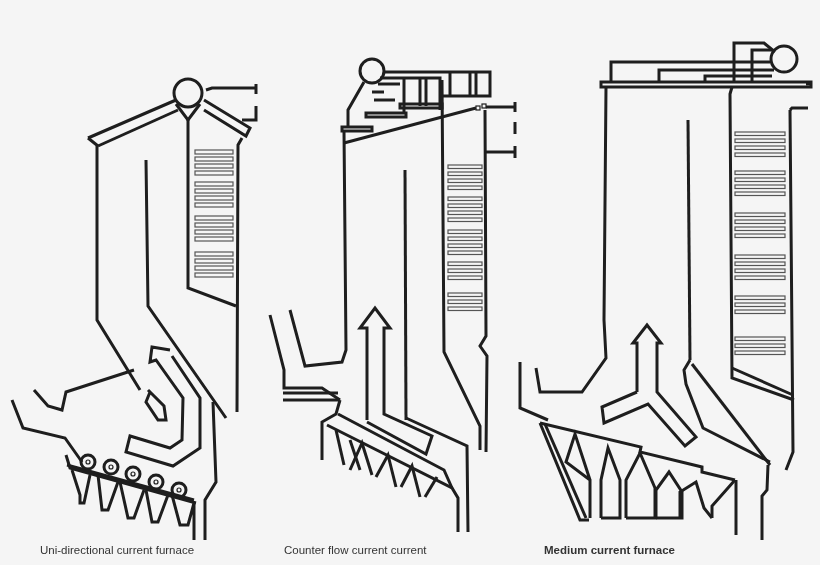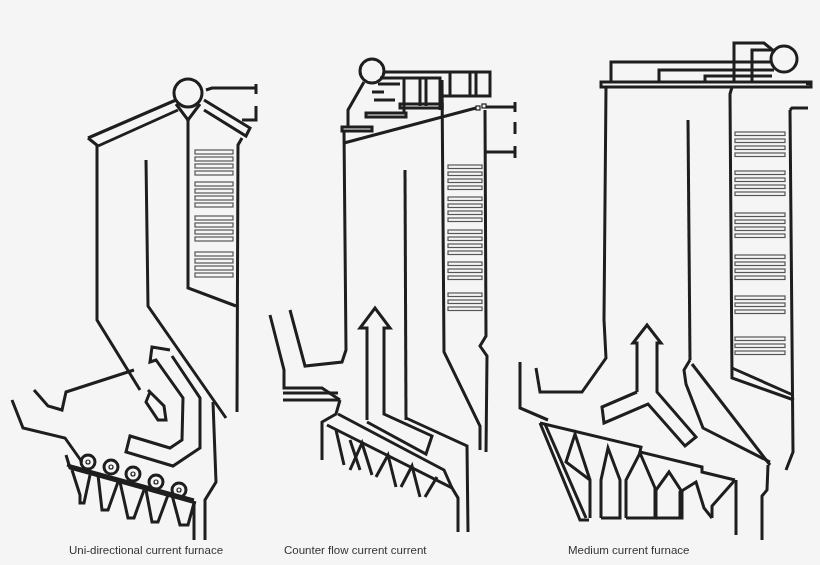--- a/index.html
+++ b/index.html
@@ -219,15 +219,15 @@
     <polyline class="ln" points="545,424 586,518"></polyline>
     <polyline class="ln" points="590,518 590,480 566,462 575,434 590,480"></polyline>
     <polyline class="ln" points="601,518 601,480 608,448 620,480 620,518 601,518"></polyline>
     <polyline class="ln" points="626,518 626,480 640,453 655,488 655,518 626,518"></polyline>
     <polyline class="ln" points="656,518 656,490 669,472 682,492 682,518 656,518"></polyline>
     <polyline class="ln" points="680,518 680,492 696,482 704,508 712,518"></polyline>
     <polyline class="ln" points="712,518 712,506 735,480"></polyline>
   </g>
 </svg>
 
-<div class="label" style="left:40px;margin-left:29px;">Uni-directional current furnace</div>
+<div class="label" style="left:40px;">Uni-directional current furnace</div>
 <div class="label" style="left:284px;">Counter flow current current</div>
-<div class="label" style="left:568px;">Medium current furnace</div>
+<div class="label" style="left:544px;font-weight:bold;">Medium current furnace</div>
 
 </body></html>

